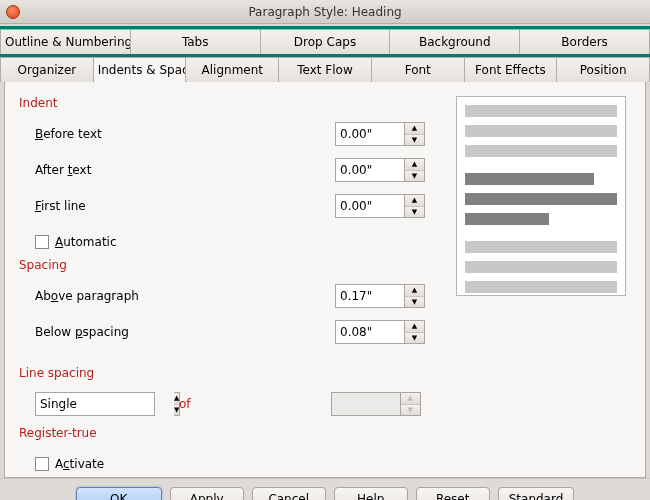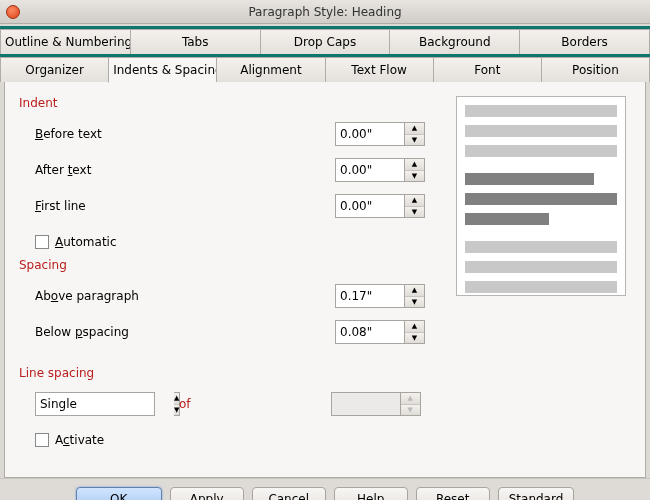--- a/index.html
+++ b/index.html
@@ -54,20 +54,21 @@
   <div class="tab">Drop Caps</div>
   <div class="tab">Background</div>
   <div class="tab">Borders</div>
 </div>
 <div class="tabs row2">
   <div class="tab">Organizer</div>
   <div class="tab active">Indents &amp; Spacing</div>
   <div class="tab">Alignment</div>
   <div class="tab">Text Flow</div>
   <div class="tab">Font</div>
+  <div class="tab">Font Effects</div>
   <div class="tab">Position</div>
 </div>
 
 <div class="panel">
 
   <div class="section-label">Indent</div>
   <div class="row">
     <div class="lbl"><u>B</u><span id="bt">efore text</span></div>
     <div class="spin">
       <input value="0.00&quot;" style="">
@@ -139,20 +140,21 @@
     <div style="width:140px"></div>
     <div class="spin disabled">
       <input disabled="" value="" style="">
       <div class="btns">
           <div>▲</div>
           <div>▼</div>
         </div>
     </div>
   </div>
 
+  <div class="section-label" style="margin-top:10px">Register-true</div>
   <div class="row">
     <div class="chk">
       <div class="box"></div>
       <div><span id="ac1">A</span><u>c</u><span id="ac2">tivate</span></div>
     </div>
   </div>
 
 </div>
 
 <div class="preview">

